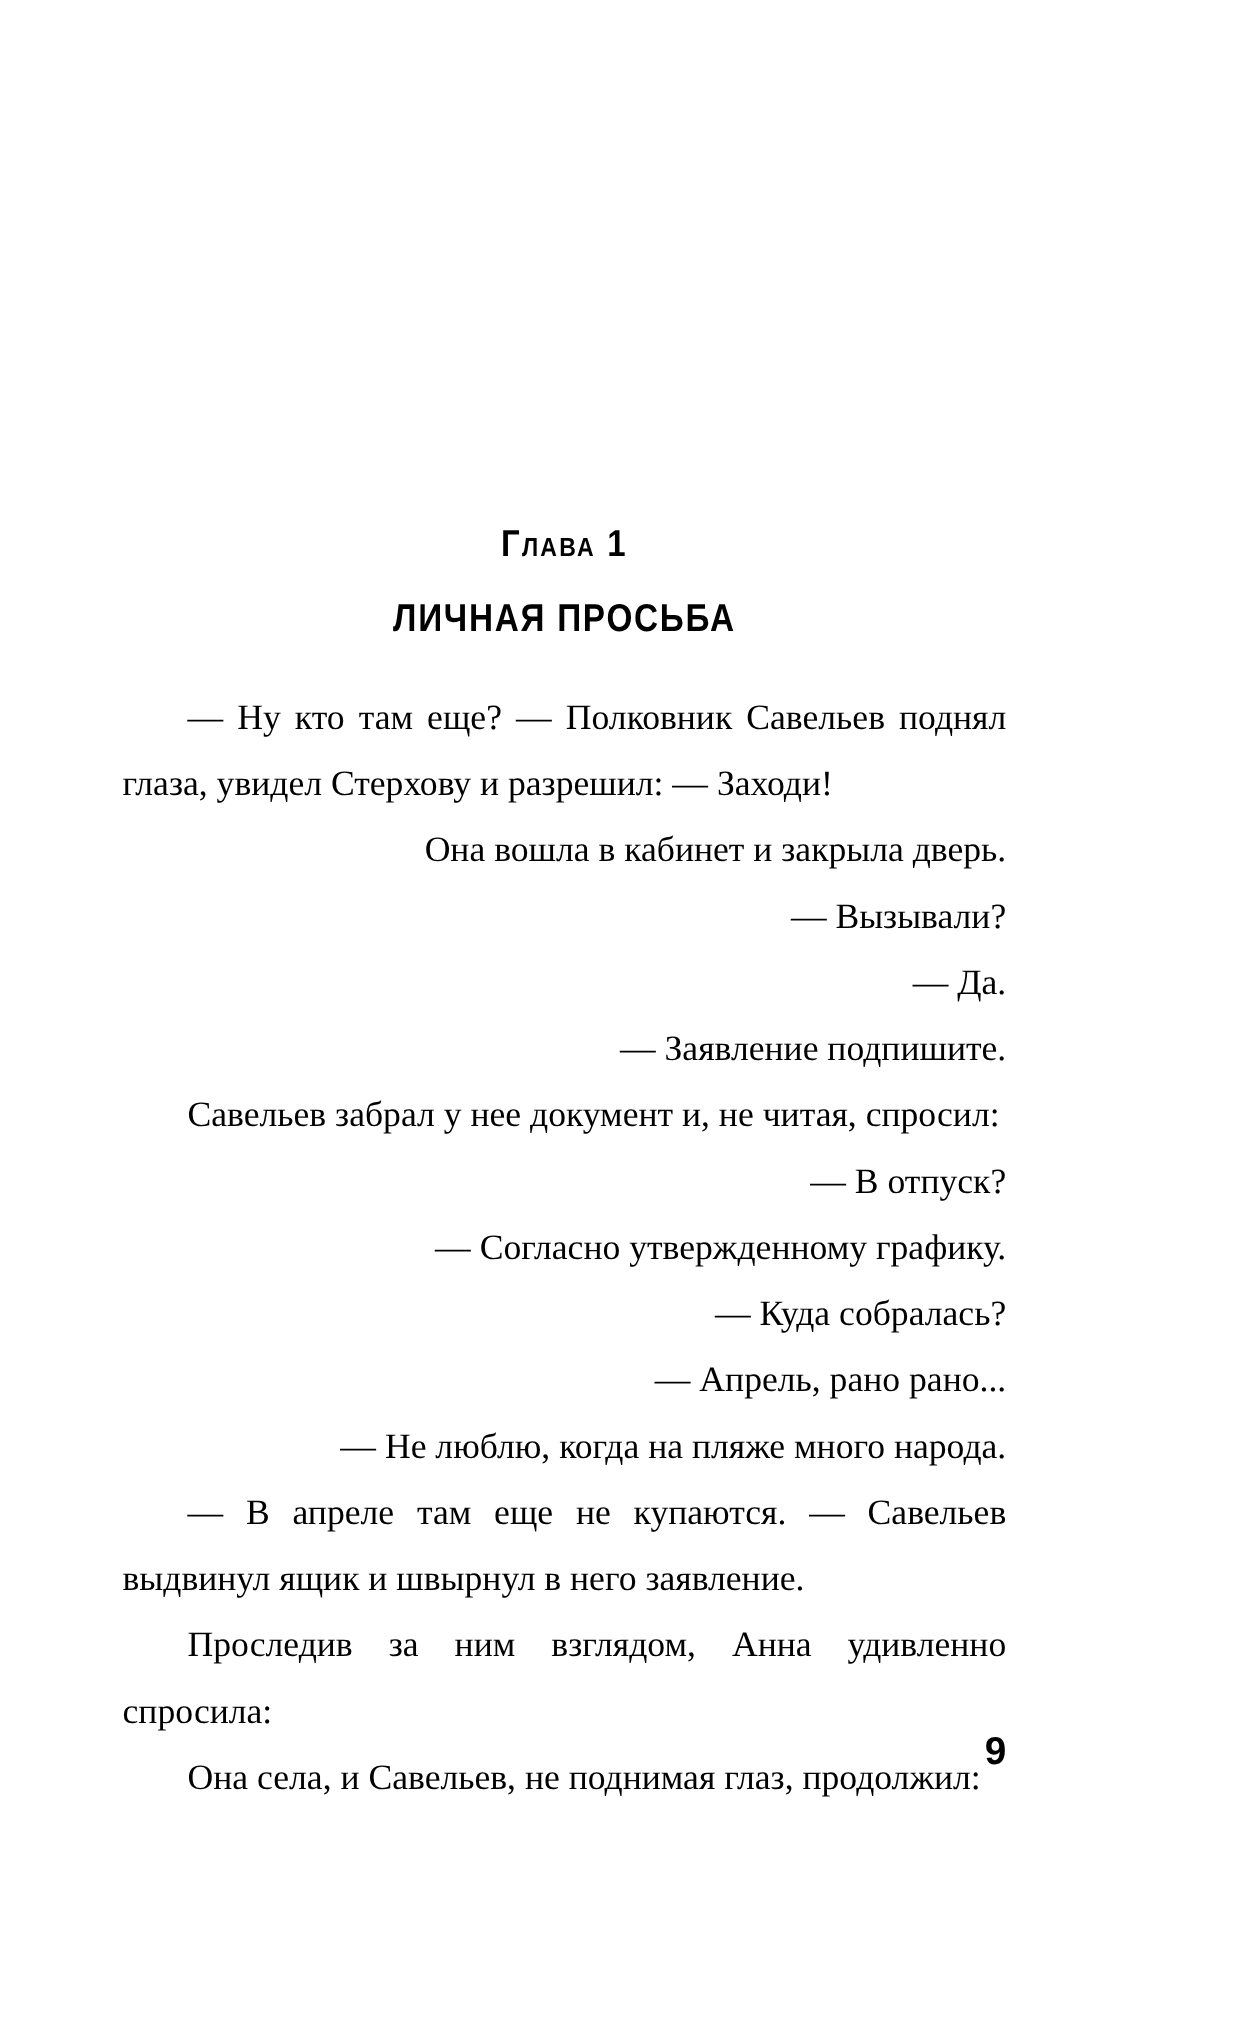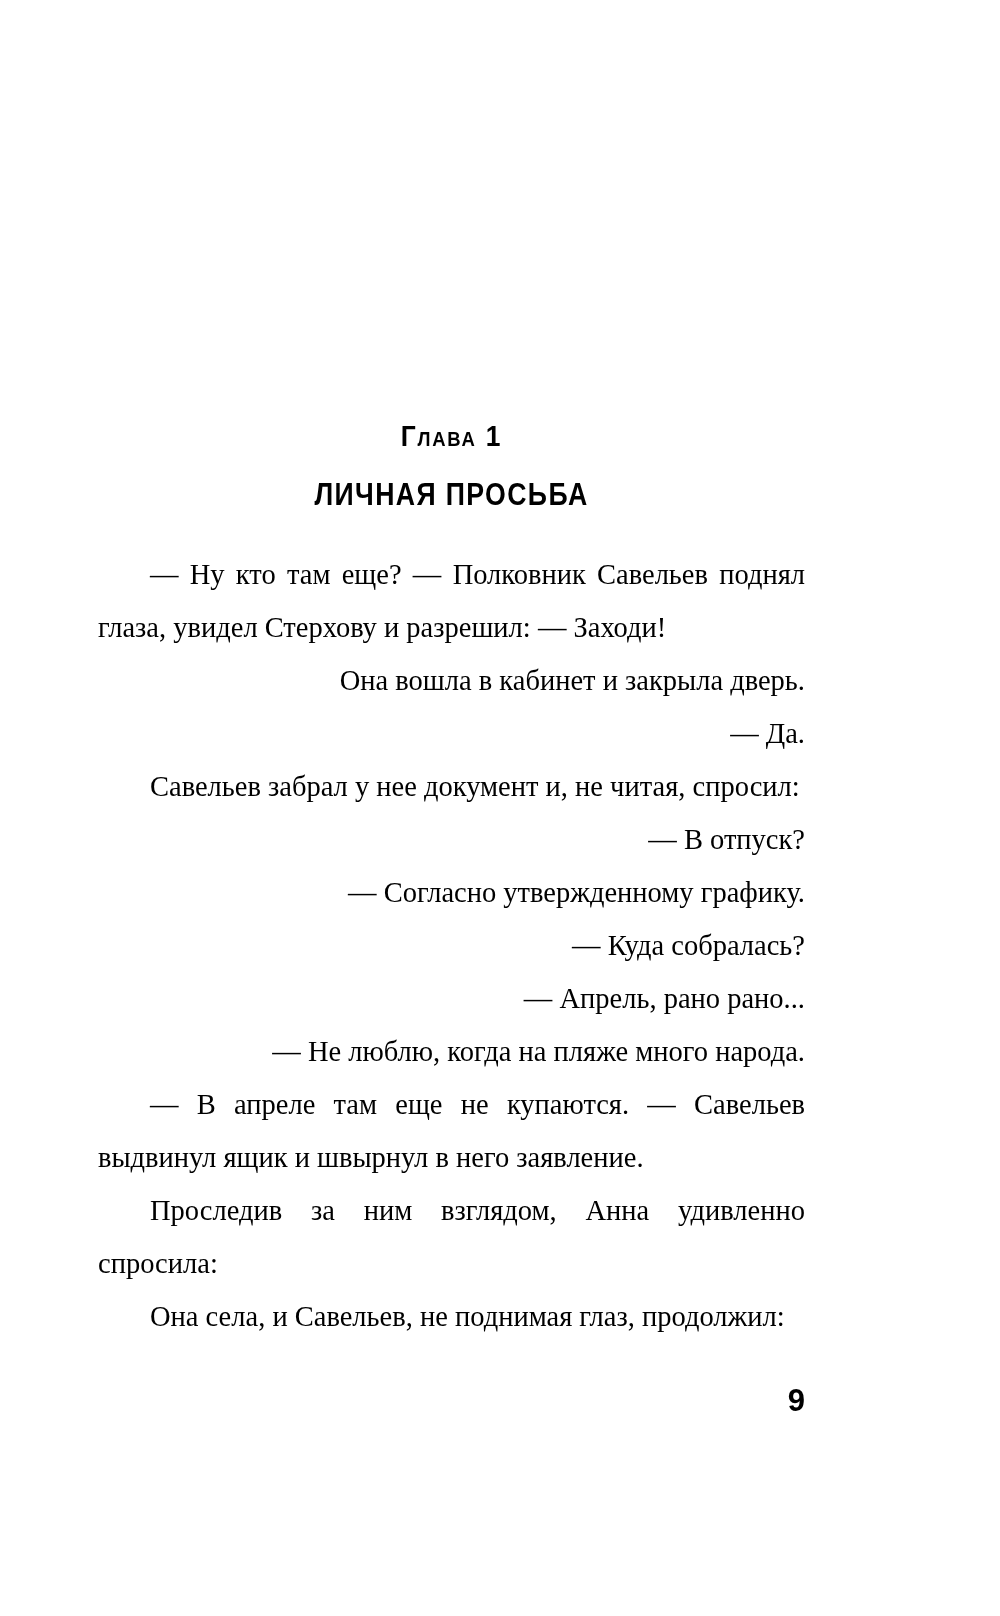--- a/index.html
+++ b/index.html
@@ -108,21 +108,23 @@
   <div class="content">
 
     <div class="chapter-head">
       <div class="chapter-number">Глава 1</div>
       <div class="chapter-title">Личная просьба</div>
     </div>
 
     <div class="body-text">
       <p class="para full">— Ну кто там еще? — Полковник Савельев под­нял глаза, увидел Стерхову и разрешил: — Заходи!</p>
       <p class="para short">Она вошла в кабинет и закрыла дверь.</p>
+      <p class="para short">— Вызывали?</p>
       <p class="para short">— Да.</p>
+      <p class="para short">— Заявление подпишите.</p>
       <p class="para full">Савельев забрал у нее документ и, не читая, спросил:</p>
       <p class="para short">— В отпуск?</p>
       <p class="para short">— Согласно утвержденному графику.</p>
       <p class="para short">— Куда собралась?</p>
       <p class="para short">— Апрель, рано рано...</p>
       <p class="para short">— Не люблю, когда на пляже много народа.</p>
       <p class="para full">— В апреле там еще не купаются. — Савельев выдвинул ящик и швырнул в него заявление.</p>
       <p class="para full">Проследив за ним взглядом, Анна удивленно спросила:</p>
       <p class="para full">Она села, и Савельев, не поднимая глаз, продол­жил:</p>
     </div>

